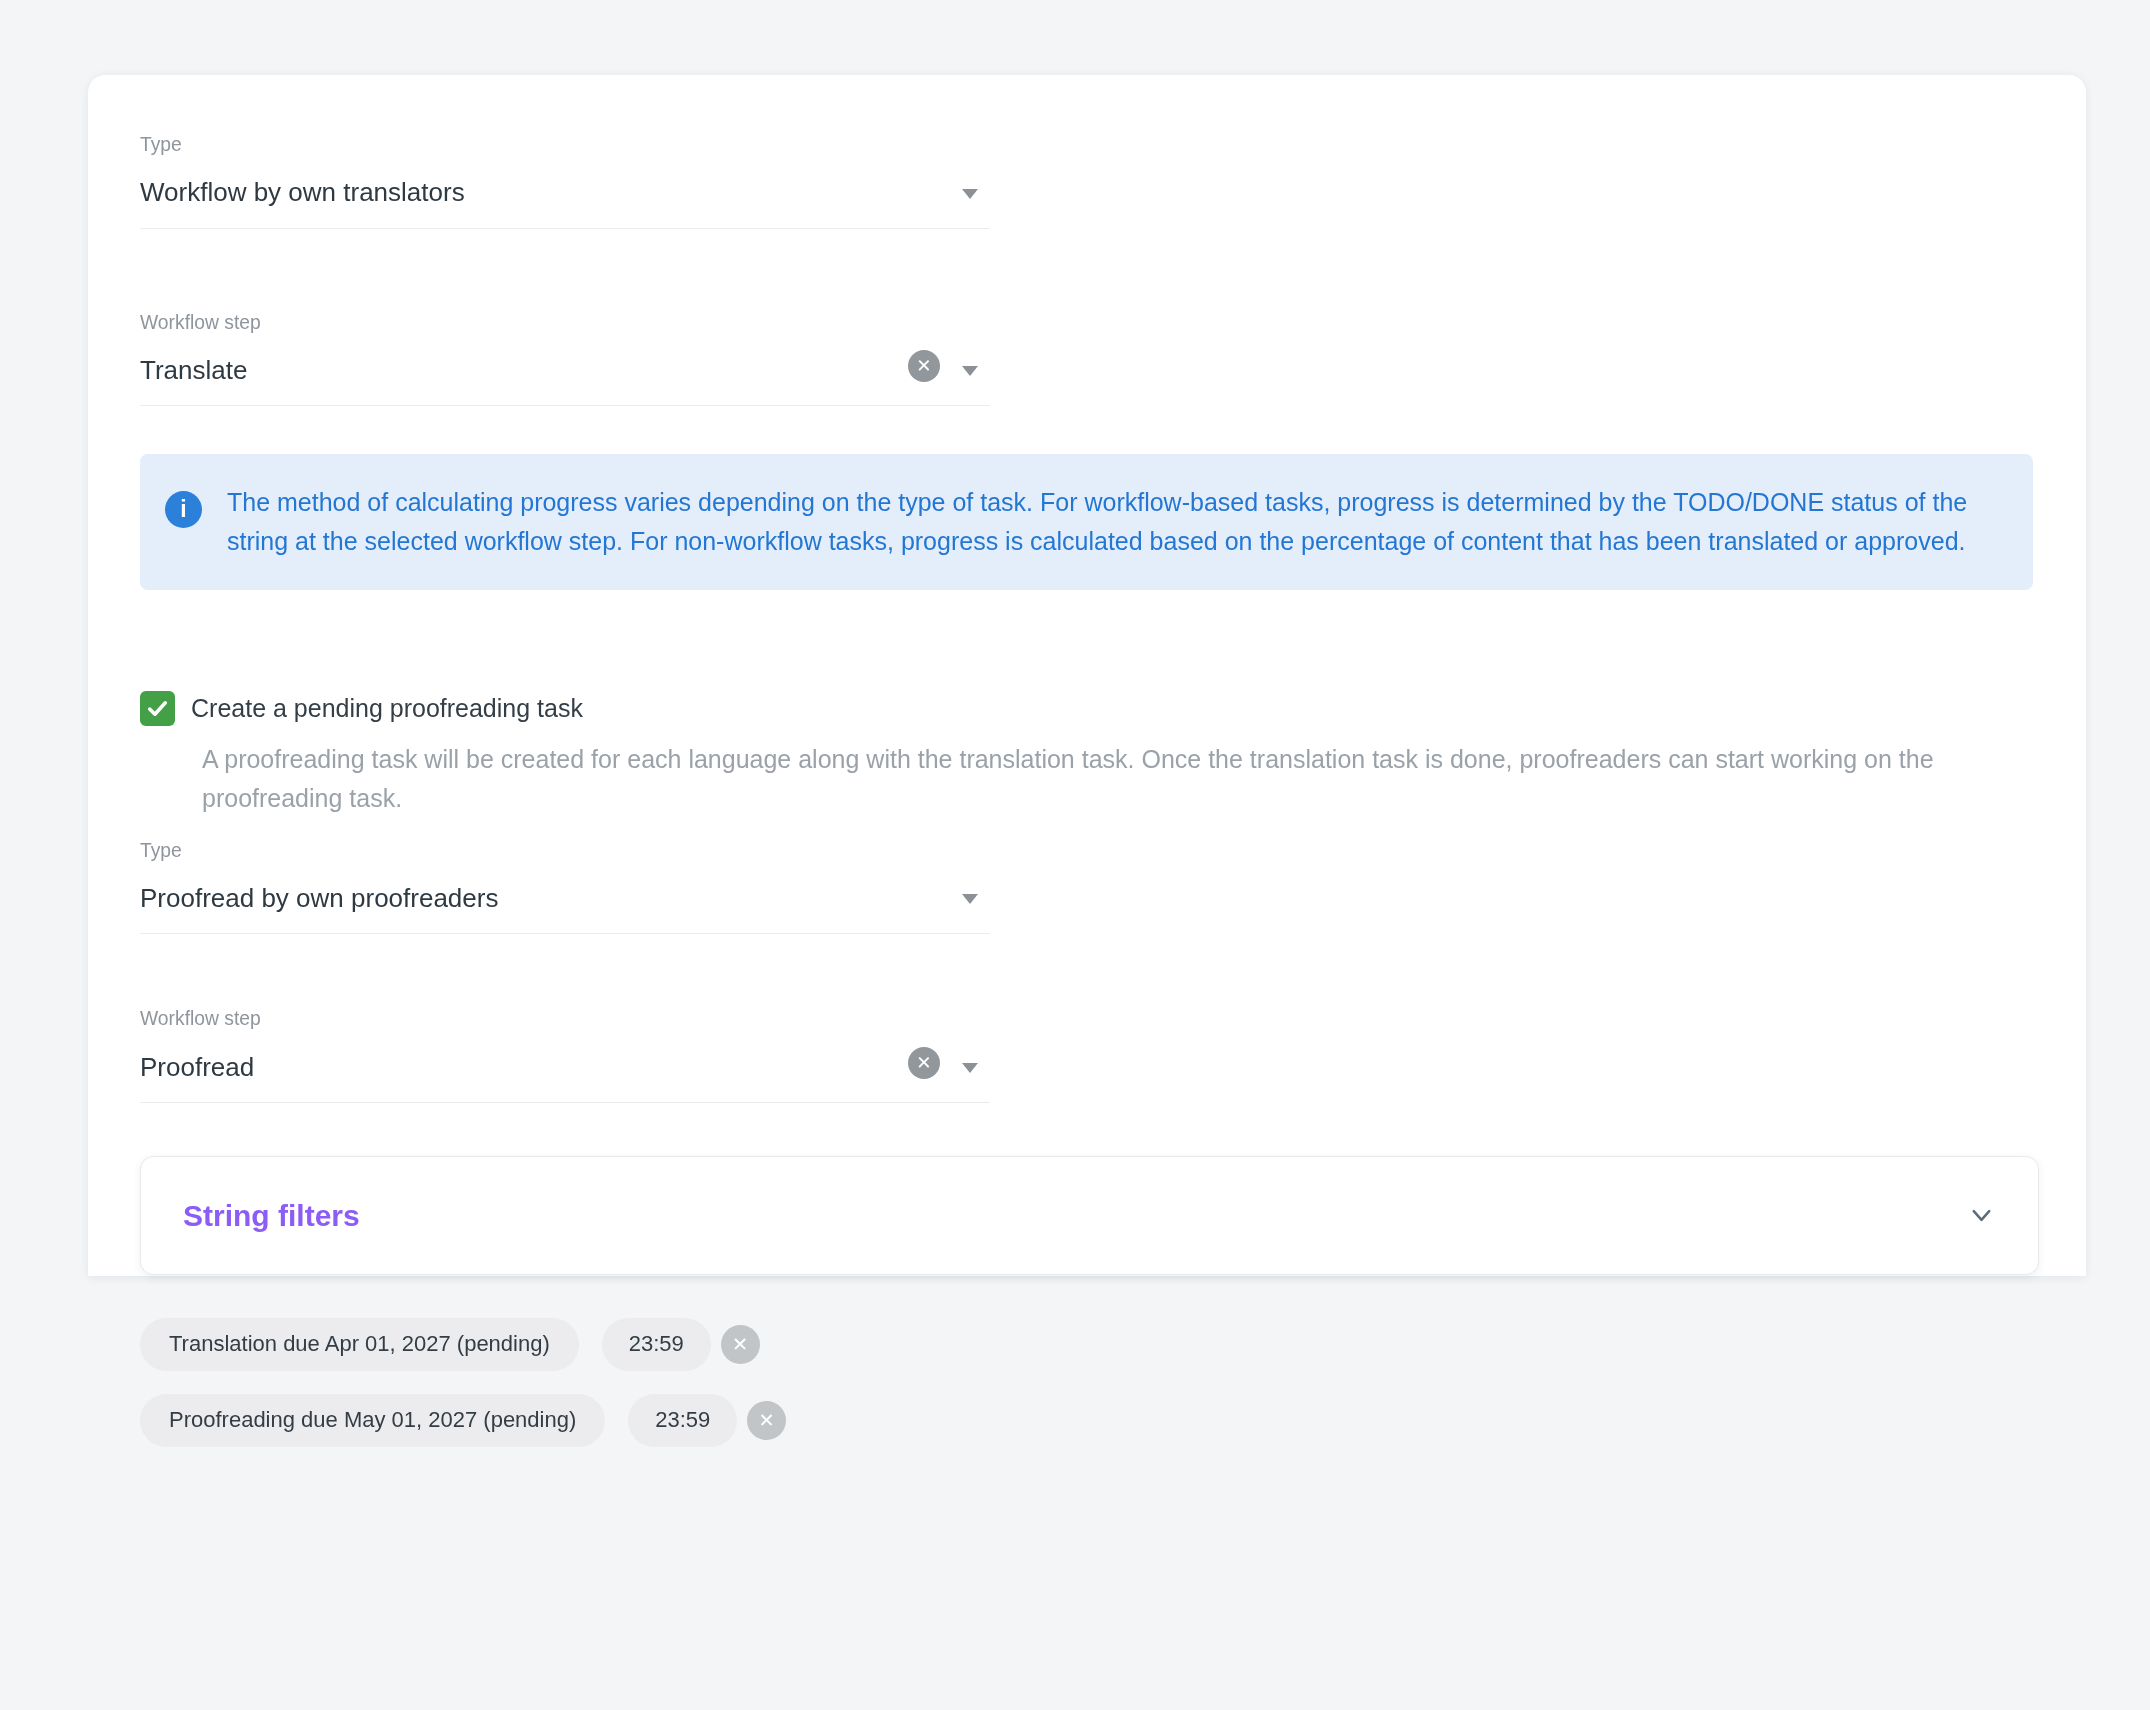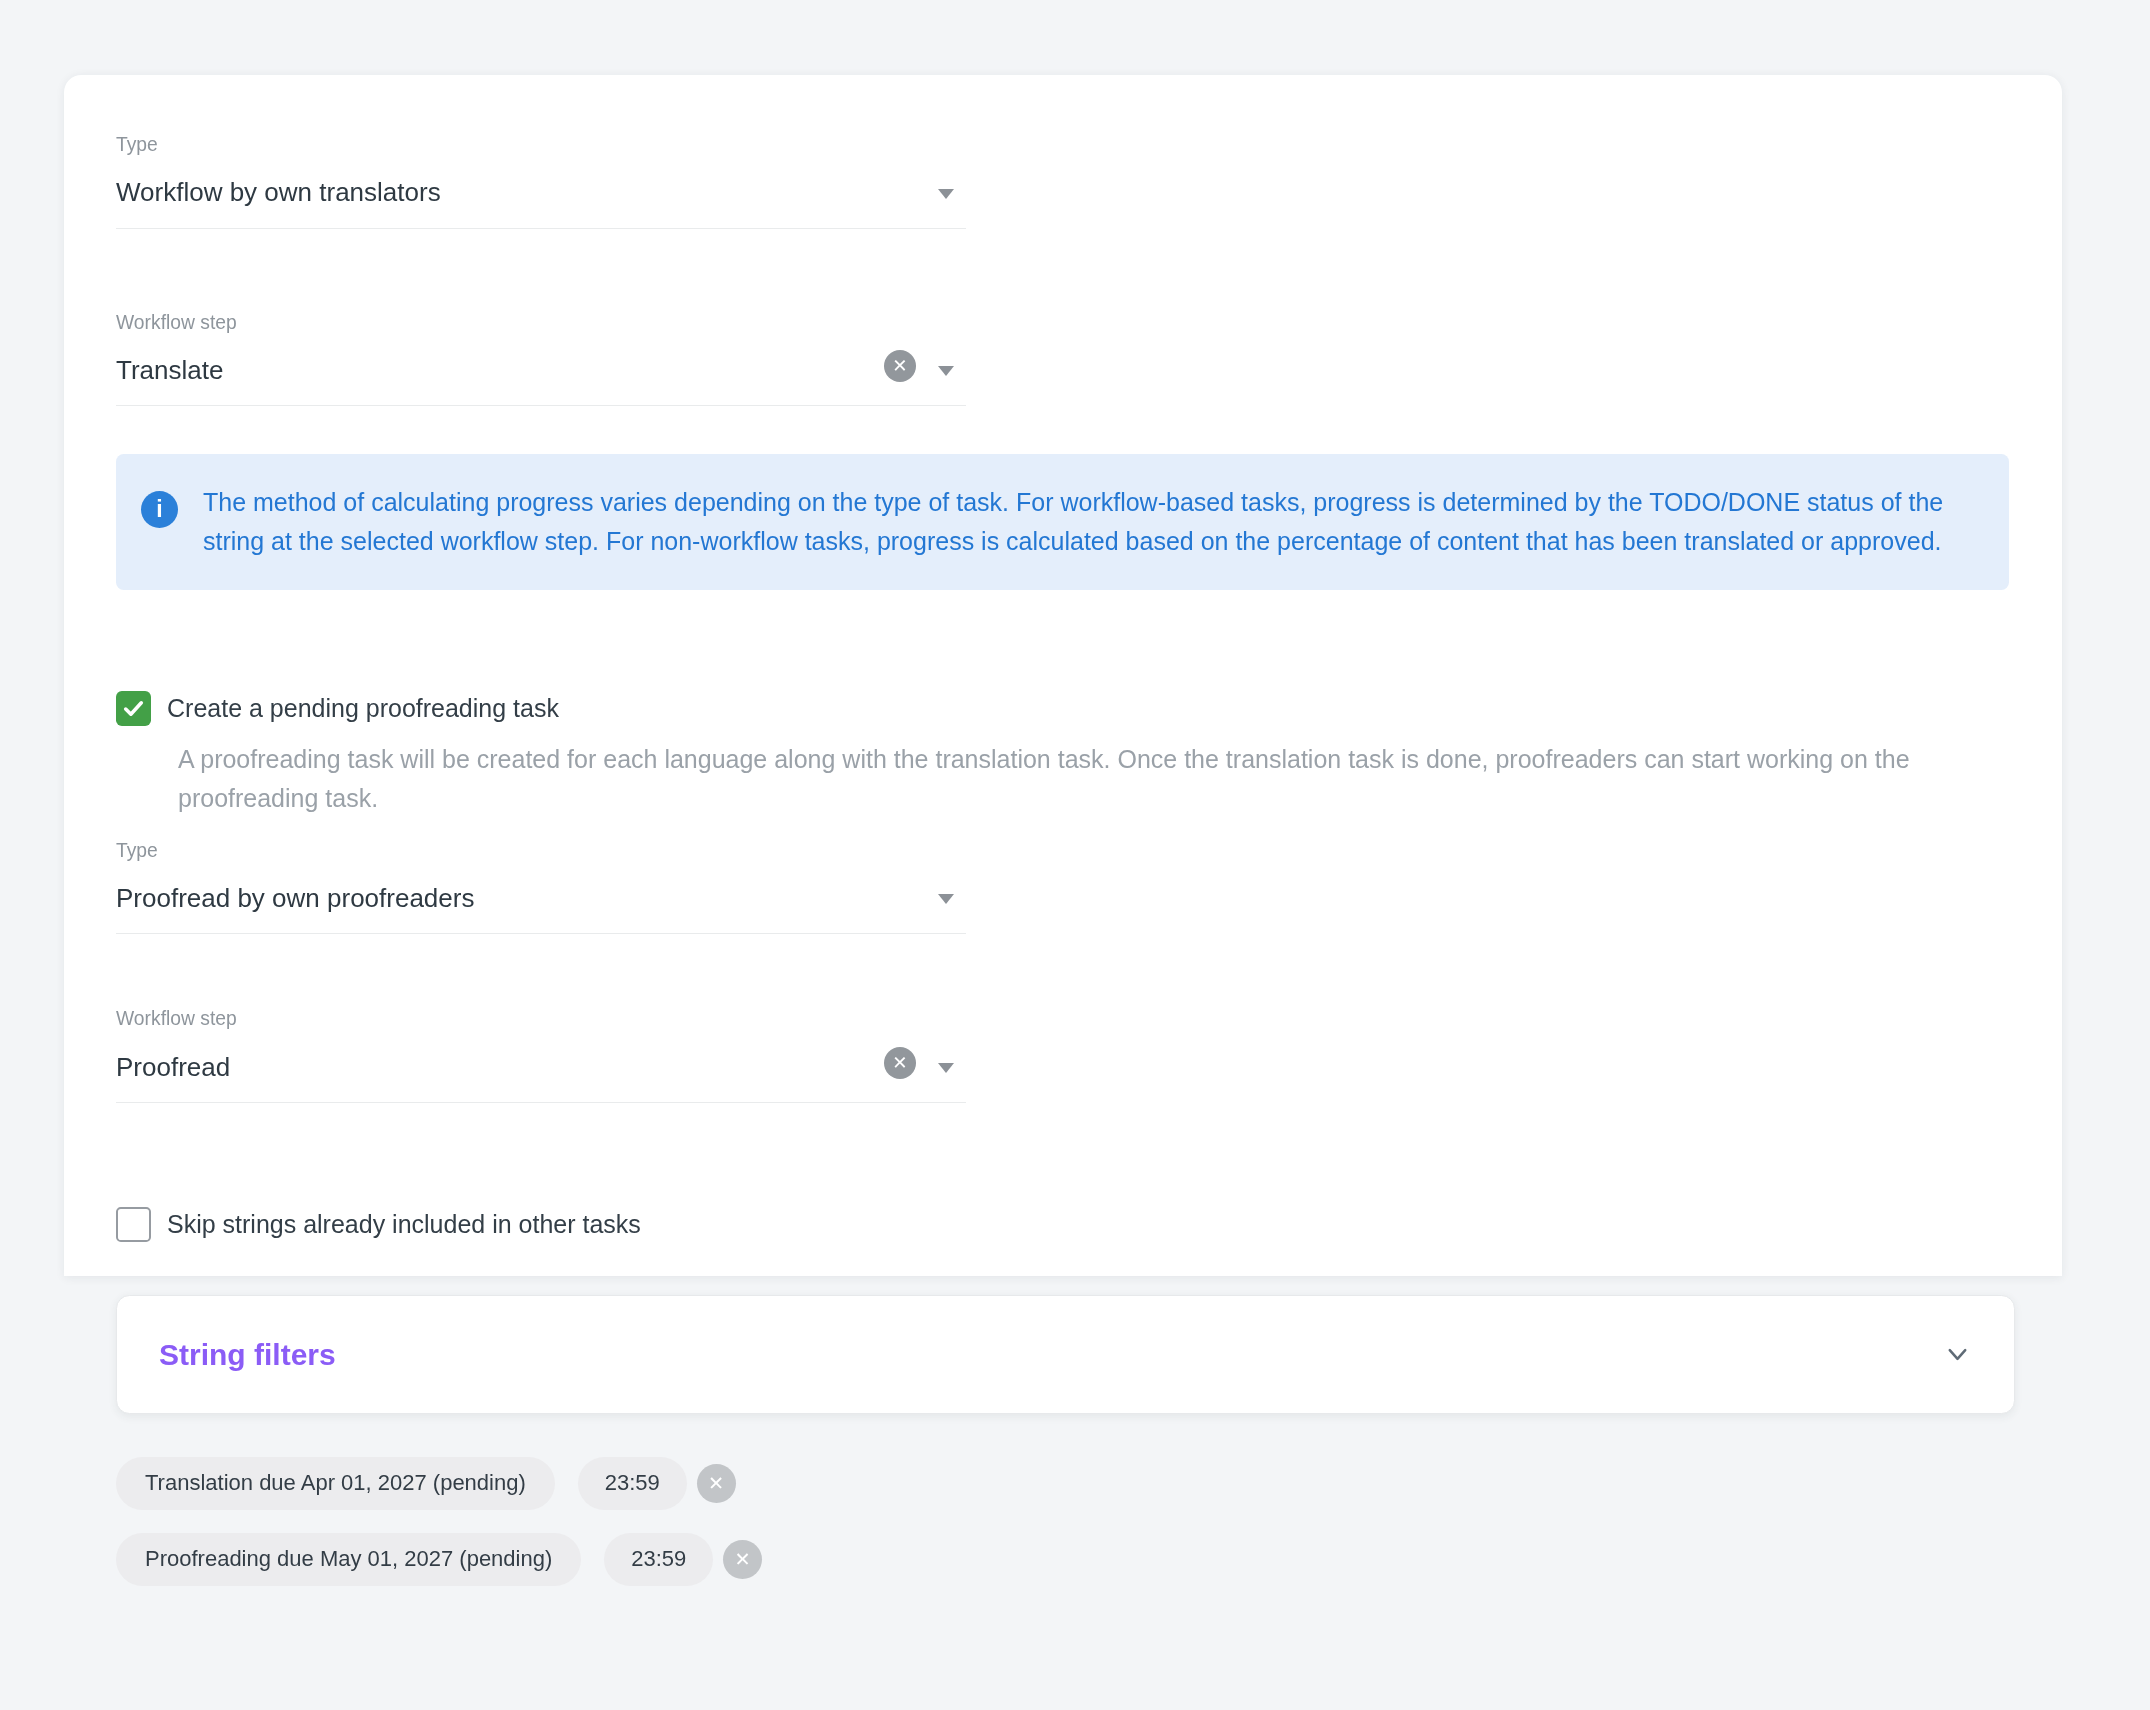--- a/index.html
+++ b/index.html
@@ -3,21 +3,21 @@
 <meta charset="utf-8">
 <style>
   html,body{margin:0;padding:0;}
   body{
     width:2150px;height:1711px;overflow:hidden;position:relative;
     background:#f3f5f7;
     font-family:"Liberation Sans", sans-serif;
     -webkit-font-smoothing:antialiased;
   }
   .card{
-    position:absolute;left:64px;top:75px;width:1998px;height:1201px;
+    position:absolute;left:88px;top:75px;width:1998px;height:1201px;
     background:#ffffff;border-radius:17.4px 17.4px 0 0;
     box-shadow:0 1.9px 9.7px rgba(35,45,60,0.07);
   }
   .content{padding:60px 0 0 52px;}
 
   
   .field{position:relative;width:850px;border-bottom:1.9px solid #e9ebec;padding-bottom:19.3px;}
   .field-label{font-size:19.3px;line-height:19.3px;color:#8e959c;}
   .field-value{font-size:26px;line-height:31px;color:#2e3942;margin-top:23px;}
   .select-arrow{
@@ -122,24 +122,20 @@
       <span class="select-arrow"></span>
     </div>
 
     <div class="field mt-wf2">
       <div class="field-label">Workflow step</div>
       <div class="field-value">Proofread</div>
       <button class="clear-btn">✕</button>
       <span class="select-arrow"></span>
     </div>
 
-    <div class="check-row skip">
-      <div class="checkbox unchecked"></div>
-      <div class="check-label">Skip strings already included in other tasks</div>
-    </div>
 
     <div class="sf-panel">
       <div class="sf-title">String filters</div>
       <svg class="sf-chevron" viewBox="0 0 30 30">
         <path d="M7 10.5 L15 19.5 L23 10.5" fill="none" stroke="#5f6b76" stroke-width="2.6" stroke-linecap="round" stroke-linejoin="round"></path>
       </svg>
     </div>
 
     <div class="chips">
       <div class="chip-row">

